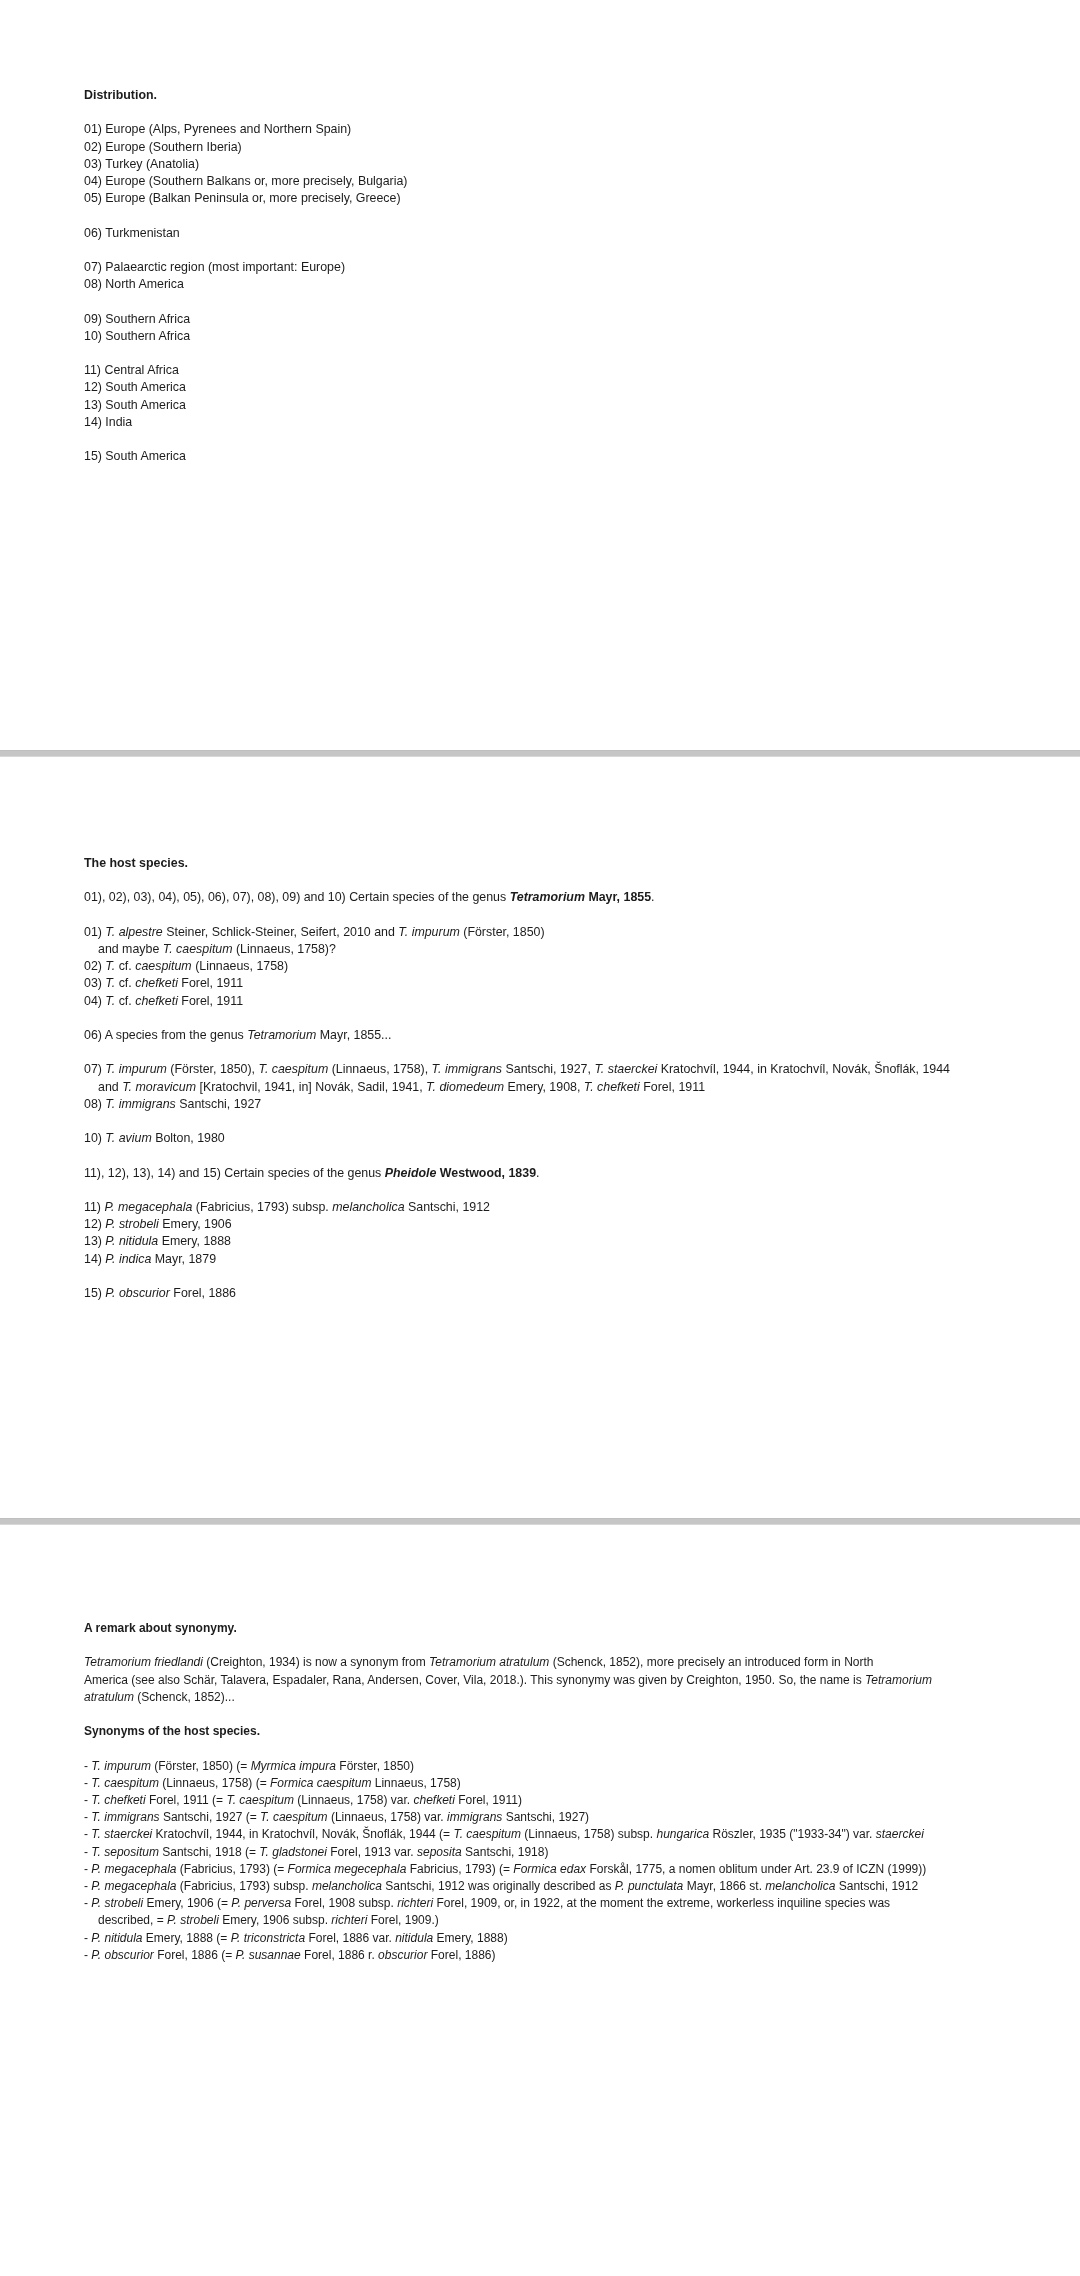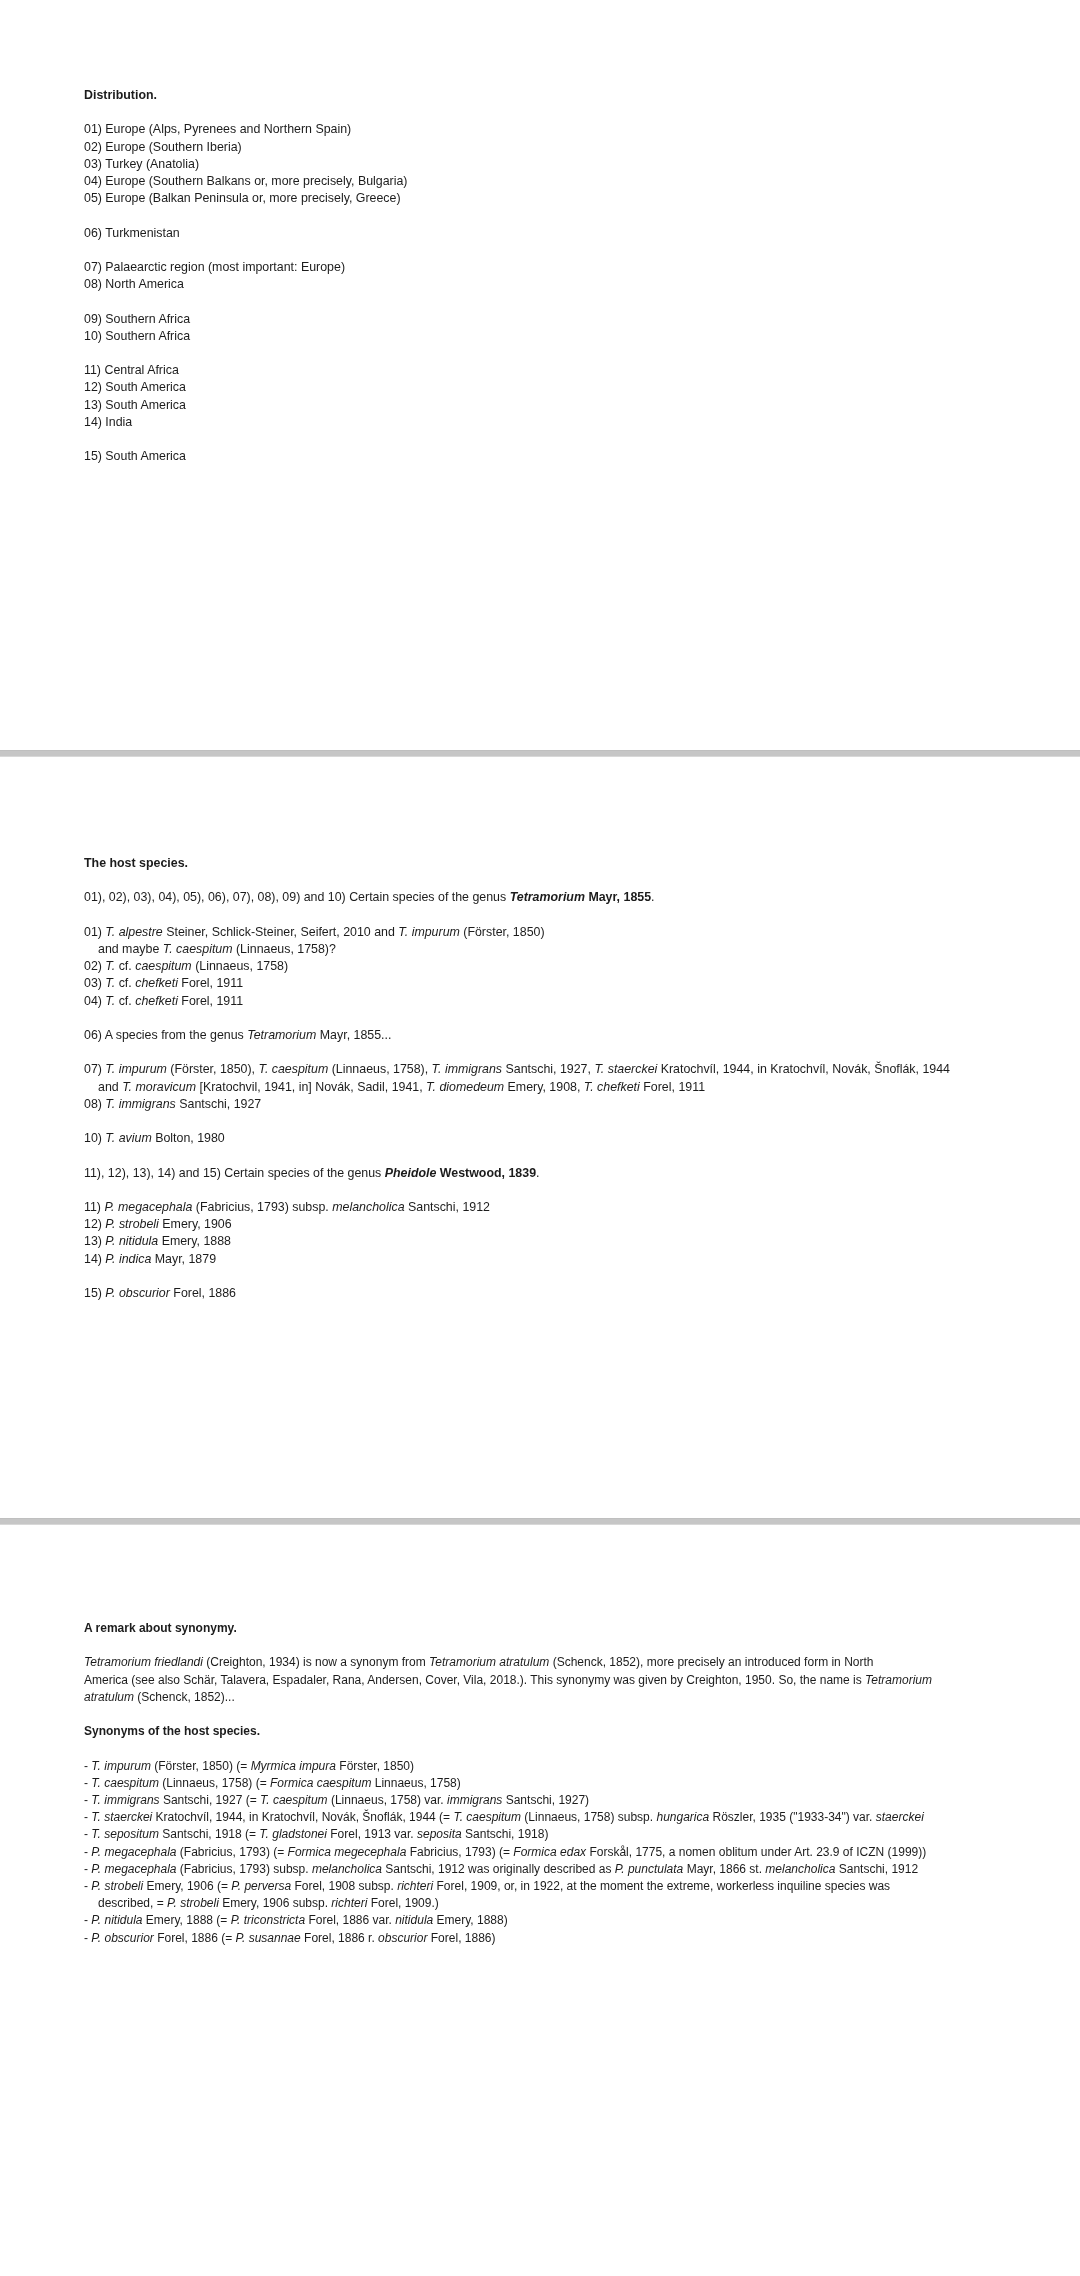--- a/index.html
+++ b/index.html
@@ -101,20 +101,21 @@
       <div class="ln hd"><span>A remark about synonymy.</span></div>
       <div class="ln">&nbsp;</div>
       <div class="ln"><span class="s-i">Tetramorium friedlandi</span><span> (Creighton, 1934) is now a synonym from </span><span class="s-i">Tetramorium atratulum</span><span> (Schenck, 1852), more precisely an introduced form in North</span></div>
       <div class="ln"><span>America (see also Schär, Talavera, Espadaler, Rana, Andersen, Cover, Vila, 2018.). This synonymy was given by Creighton, 1950. So, the name is </span><span class="s-i">Tetramorium</span></div>
       <div class="ln"><span class="s-i">atratulum</span><span> (Schenck, 1852)...</span></div>
       <div class="ln">&nbsp;</div>
       <div class="ln hd"><span>Synonyms of the host species.</span></div>
       <div class="ln">&nbsp;</div>
       <div class="ln"><span>- </span><span class="s-i">T. impurum</span><span> (Förster, 1850) (= </span><span class="s-i">Myrmica impura</span><span> Förster, 1850)</span></div>
       <div class="ln"><span>- </span><span class="s-i">T. caespitum</span><span> (Linnaeus, 1758) (= </span><span class="s-i">Formica caespitum</span><span> Linnaeus, 1758)</span></div>
+      <div class="ln"><span>- </span><span class="s-i">T. chefketi</span><span> Forel, 1911 (= </span><span class="s-i">T. caespitum</span><span> (Linnaeus, 1758) var. </span><span class="s-i">chefketi</span><span> Forel, 1911)</span></div>
       <div class="ln"><span>- </span><span class="s-i">T. immigrans</span><span> Santschi, 1927 (= </span><span class="s-i">T. caespitum</span><span> (Linnaeus, 1758) var. </span><span class="s-i">immigrans</span><span> Santschi, 1927)</span></div>
       <div class="ln"><span>- </span><span class="s-i">T. staerckei</span><span> Kratochvíl, 1944, in Kratochvíl, Novák, Šnoflák, 1944 (= </span><span class="s-i">T. caespitum</span><span> (Linnaeus, 1758) subsp. </span><span class="s-i">hungarica</span><span> Röszler, 1935 ("1933-34") var. </span><span class="s-i">staerckei</span></div>
       <div class="ln"><span>- </span><span class="s-i">T. sepositum</span><span> Santschi, 1918 (= </span><span class="s-i">T. gladstonei</span><span> Forel, 1913 var. </span><span class="s-i">seposita</span><span> Santschi, 1918)</span></div>
       <div class="ln"><span>- </span><span class="s-i">P. megacephala</span><span> (Fabricius, 1793) (= </span><span class="s-i">Formica megecephala</span><span> Fabricius, 1793) (= </span><span class="s-i">Formica edax</span><span> Forskål, 1775, a nomen oblitum under Art. 23.9 of ICZN (1999))</span></div>
       <div class="ln"><span>- </span><span class="s-i">P. megacephala</span><span> (Fabricius, 1793) subsp. </span><span class="s-i">melancholica</span><span> Santschi, 1912 was originally described as </span><span class="s-i">P. punctulata</span><span> Mayr, 1866 st. </span><span class="s-i">melancholica</span><span> Santschi, 1912</span></div>
       <div class="ln"><span>- </span><span class="s-i">P. strobeli</span><span> Emery, 1906 (= </span><span class="s-i">P. perversa</span><span> Forel, 1908 subsp. </span><span class="s-i">richteri</span><span> Forel, 1909, or, in 1922, at the moment the extreme, workerless inquiline species was</span></div>
       <div class="ln ind"><span>described, = </span><span class="s-i">P. strobeli</span><span> Emery, 1906 subsp. </span><span class="s-i">richteri</span><span> Forel, 1909.)</span></div>
       <div class="ln"><span>- </span><span class="s-i">P. nitidula</span><span> Emery, 1888 (= </span><span class="s-i">P. triconstricta</span><span> Forel, 1886 var. </span><span class="s-i">nitidula</span><span> Emery, 1888)</span></div>
       <div class="ln"><span>- </span><span class="s-i">P. obscurior</span><span> Forel, 1886 (= </span><span class="s-i">P. susannae</span><span> Forel, 1886 r. </span><span class="s-i">obscurior</span><span> Forel, 1886)</span></div>
     </section>

